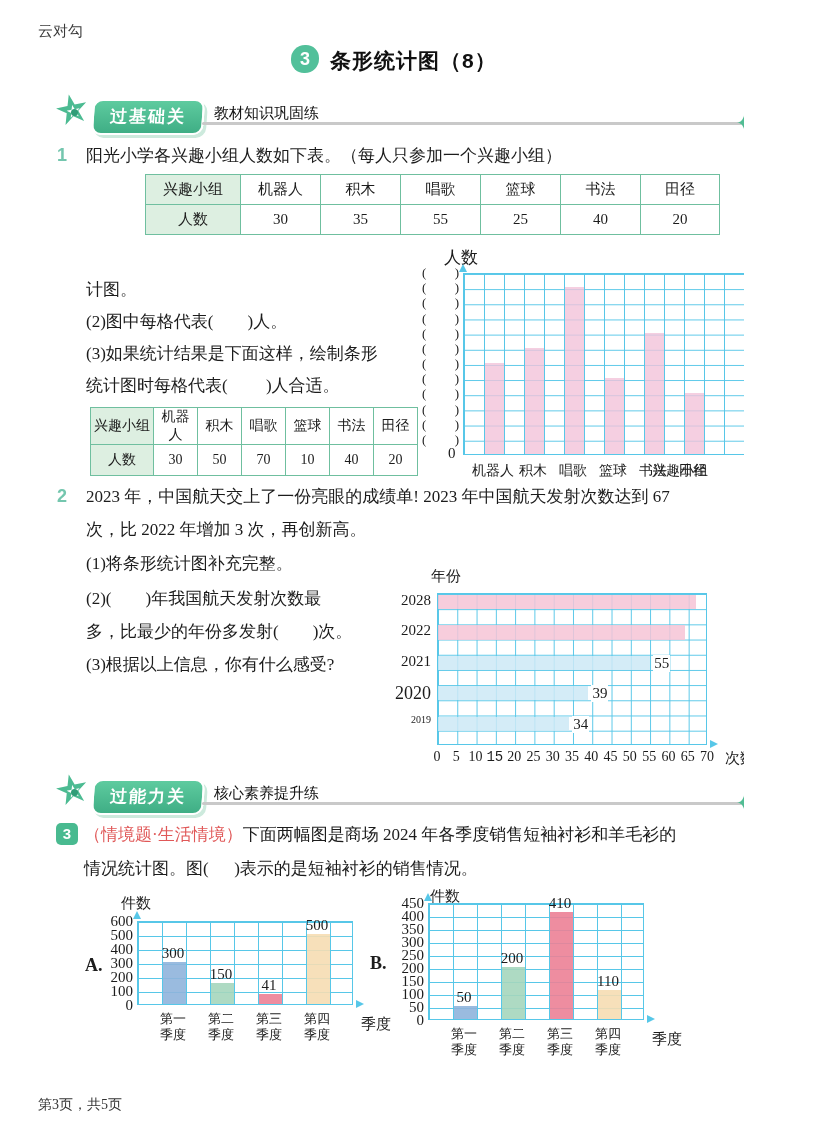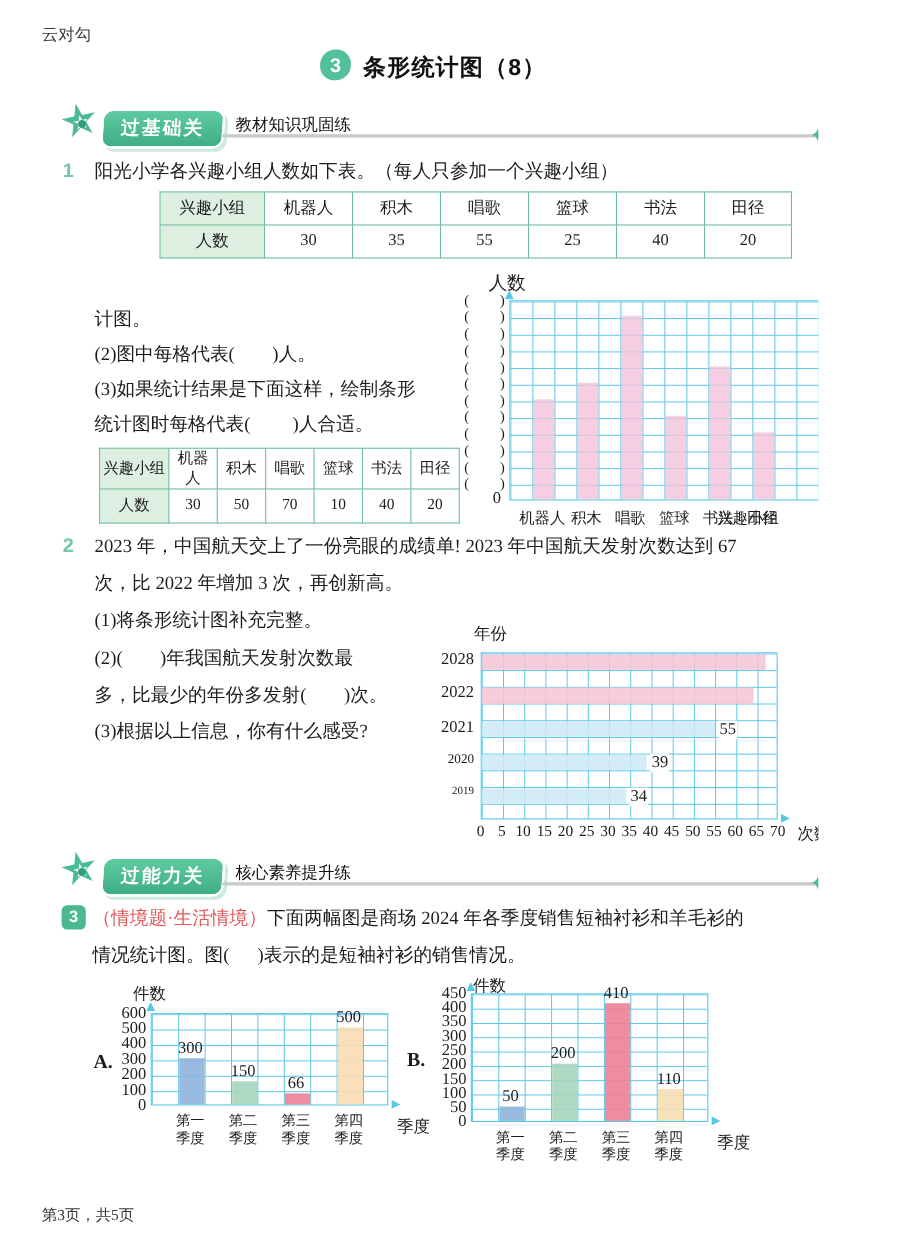--- a/index.html
+++ b/index.html
@@ -207,26 +207,26 @@
         <div style="position: absolute; left: 0px; top: 61.8px; width: 212.143px; height: 14.2px; background: rgba(205, 233, 246, 0.85);"></div>
         <div style="position: absolute; left: 215.143px; top: 60.8px; font-size: 15px; background: rgb(255, 255, 255); padding: 0px 1px;">55</div>
         <div style="position: absolute; left: 0px; top: 92.2px; width: 150.429px; height: 14.2px; background: rgba(205, 233, 246, 0.85);"></div>
         <div style="position: absolute; left: 153.429px; top: 91.2px; font-size: 15px; background: rgb(255, 255, 255); padding: 0px 1px;">39</div>
         <div style="position: absolute; left: 0px; top: 122.6px; width: 131.143px; height: 14.2px; background: rgba(205, 233, 246, 0.85);"></div>
         <div style="position: absolute; left: 134.143px; top: 121.6px; font-size: 15px; background: rgb(255, 255, 255); padding: 0px 1px;">34</div>
       </div>
       <div style="position: absolute; left: 0px; top: 49px; width: 38px; text-align: right; font-size: 15px;">2028</div>
       <div style="position: absolute; left: 0px; top: 79.4px; width: 38px; text-align: right; font-size: 15px;">2022</div>
       <div style="position: absolute; left: 0px; top: 109.8px; width: 38px; text-align: right; font-size: 15px;">2021</div>
-      <div style="position: absolute; left: 0px; top: 140.2px; width: 38px; text-align: right; font-size: 12px;">2020</div>
+      <div style="position: absolute; left: 0px; top: 140.2px; width: 38px; text-align: right; font-size: 18px;">2020</div>
       <div style="position: absolute; left: 0px; top: 170.6px; width: 38px; text-align: right; font-size: 10px;">2019</div>
       <div style="position: absolute; left: 33px; top: 206px; width: 22px; text-align: center; font-size: 14px;">0</div>
       <div style="position: absolute; left: 52.2857px; top: 206px; width: 22px; text-align: center; font-size: 14px;">5</div>
       <div style="position: absolute; left: 71.5714px; top: 206px; width: 22px; text-align: center; font-size: 14px;">10</div>
-      <div style="position: absolute; left: 90.8571px; top: 206px; width: 22px; text-align: center; font-size: 14px;">15</div>
+      <div style="position: absolute; left: 90.8571px; top: 206px; width: 22px; text-align: center; font-size: 14px; font-family: Liberation Mono, monospace;">15</div>
       <div style="position: absolute; left: 110.143px; top: 206px; width: 22px; text-align: center; font-size: 14px;">20</div>
       <div style="position: absolute; left: 129.429px; top: 206px; width: 22px; text-align: center; font-size: 14px;">25</div>
       <div style="position: absolute; left: 148.714px; top: 206px; width: 22px; text-align: center; font-size: 14px;">30</div>
       <div style="position: absolute; left: 168px; top: 206px; width: 22px; text-align: center; font-size: 14px;">35</div>
       <div style="position: absolute; left: 187.286px; top: 206px; width: 22px; text-align: center; font-size: 14px;">40</div>
       <div style="position: absolute; left: 206.571px; top: 206px; width: 22px; text-align: center; font-size: 14px;">45</div>
       <div style="position: absolute; left: 225.857px; top: 206px; width: 22px; text-align: center; font-size: 14px;">50</div>
       <div style="position: absolute; left: 245.143px; top: 206px; width: 22px; text-align: center; font-size: 14px;">55</div>
       <div style="position: absolute; left: 264.429px; top: 206px; width: 22px; text-align: center; font-size: 14px;">60</div>
       <div style="position: absolute; left: 283.714px; top: 206px; width: 22px; text-align: center; font-size: 14px;">65</div>
@@ -264,21 +264,21 @@
         <div style="position: absolute; left: 73px; bottom: 0px; width: 23px; height: 21px; background: rgba(165, 214, 189, 0.9);"></div>
         <div style="position: absolute; left: 121px; bottom: 0px; width: 23px; height: 10.5px; background: rgba(236, 129, 150, 0.9);"></div>
         <div style="position: absolute; left: 169px; bottom: 0px; width: 23px; height: 70px; background: rgba(246, 221, 178, 0.9);"></div>
       </div>
       <div style="position: absolute; left: 60px; top: 54px; width: 60px; text-align: center; font-size: 15px;">300</div>
       <div style="position: absolute; left: 62px; top: 120px; width: 56px; text-align: center; font-size: 13px; line-height: 16px; white-space: pre-line;">第一
 季度</div>
       <div style="position: absolute; left: 108px; top: 75px; width: 60px; text-align: center; font-size: 15px;">150</div>
       <div style="position: absolute; left: 110px; top: 120px; width: 56px; text-align: center; font-size: 13px; line-height: 16px; white-space: pre-line;">第二
 季度</div>
-      <div style="position: absolute; left: 156px; top: 85.5px; width: 60px; text-align: center; font-size: 15px;">66</div>
+      <div style="position: absolute; left: 156px; top: 85.5px; width: 60px; text-align: center; font-size: 15px;">41</div>
       <div style="position: absolute; left: 158px; top: 120px; width: 56px; text-align: center; font-size: 13px; line-height: 16px; white-space: pre-line;">第三
 季度</div>
       <div style="position: absolute; left: 204px; top: 26px; width: 60px; text-align: center; font-size: 15px;">500</div>
       <div style="position: absolute; left: 206px; top: 120px; width: 56px; text-align: center; font-size: 13px; line-height: 16px; white-space: pre-line;">第四
 季度</div>
       <div style="position: absolute; left: 278px; top: 124px; font-size: 15px;">季度</div>
       <div class="arr-up" style="left: 50px; top: 20px;"></div>
       <div class="arr-right" style="left: 273px; top: 109px;"></div>
     </div>
   <div class="chart" id="chart-b" style="left:370px;top:881px;width:330px;height:192px">

